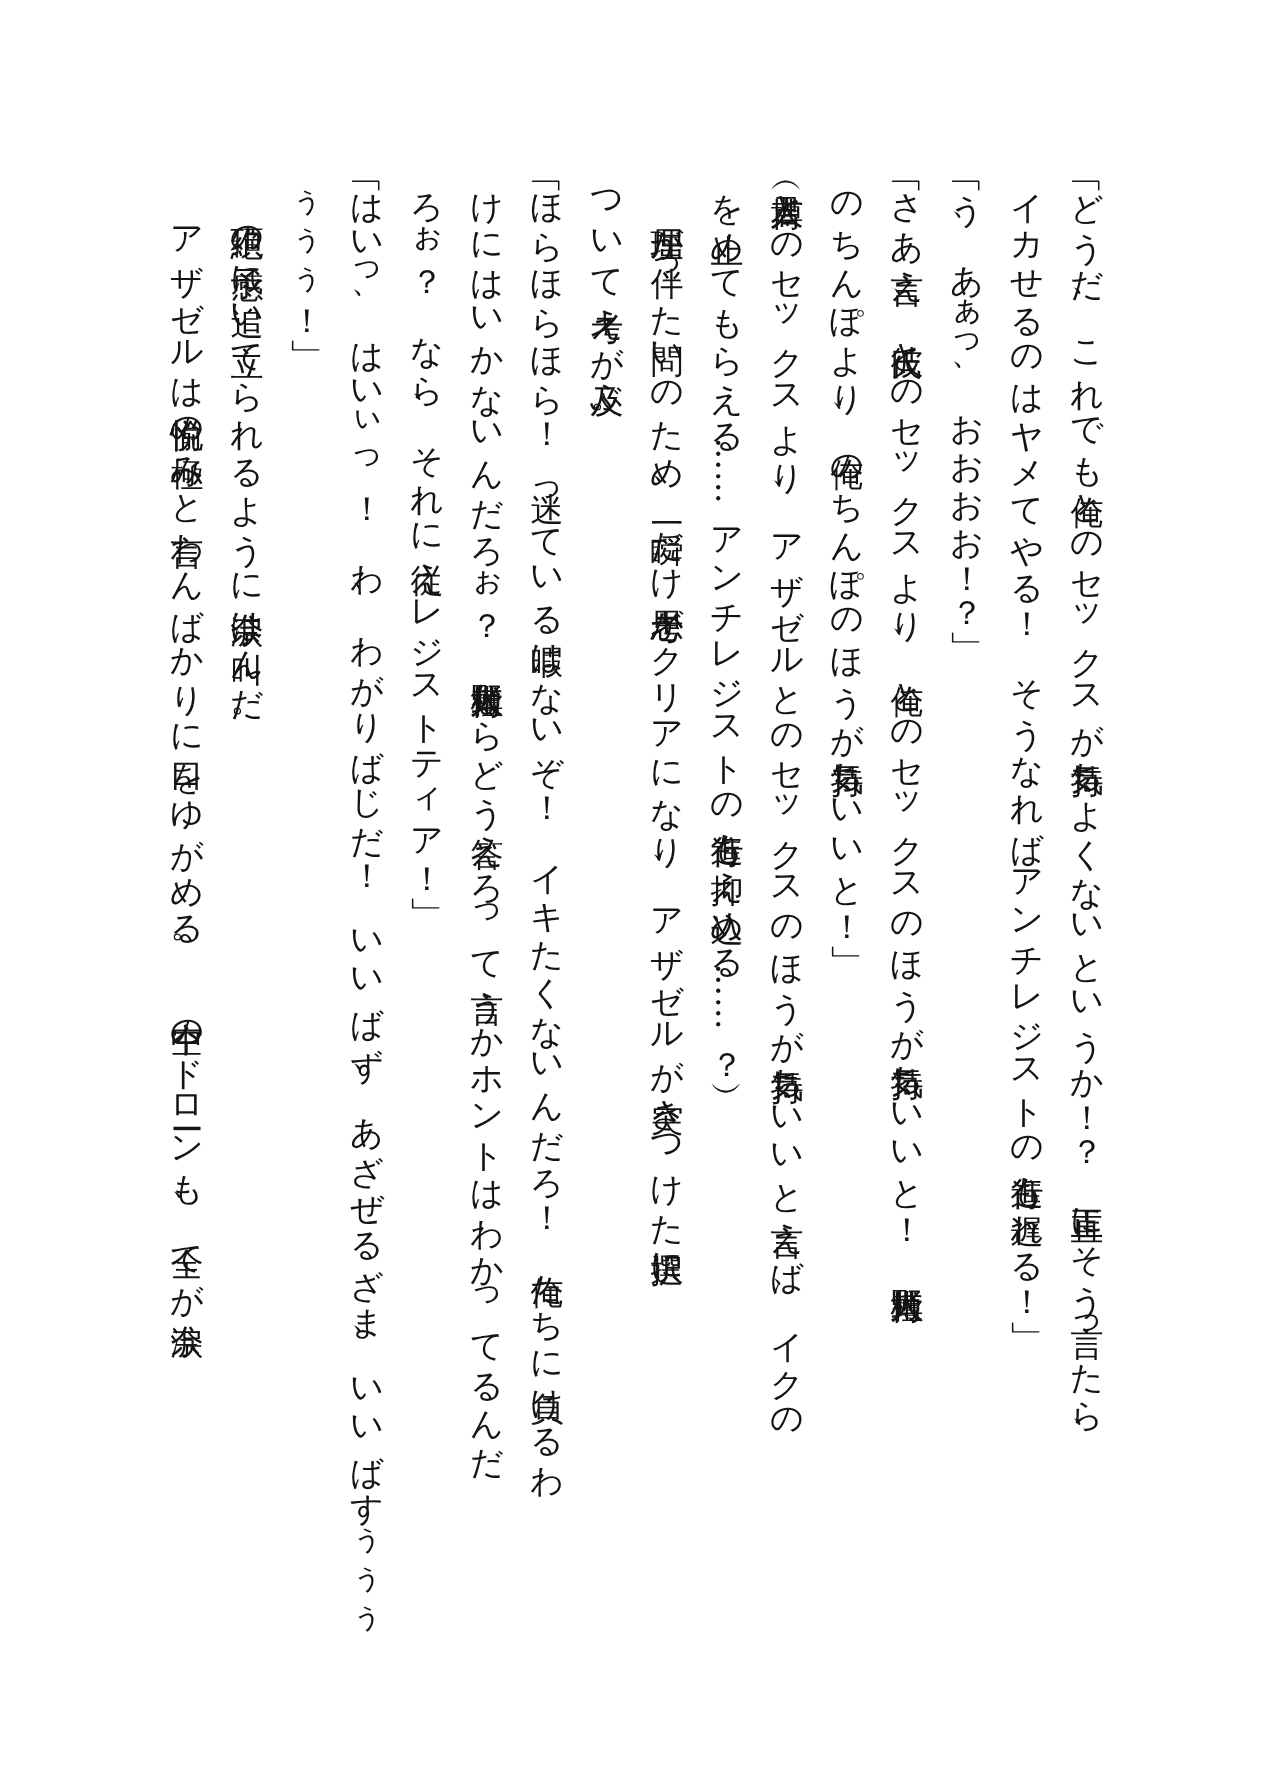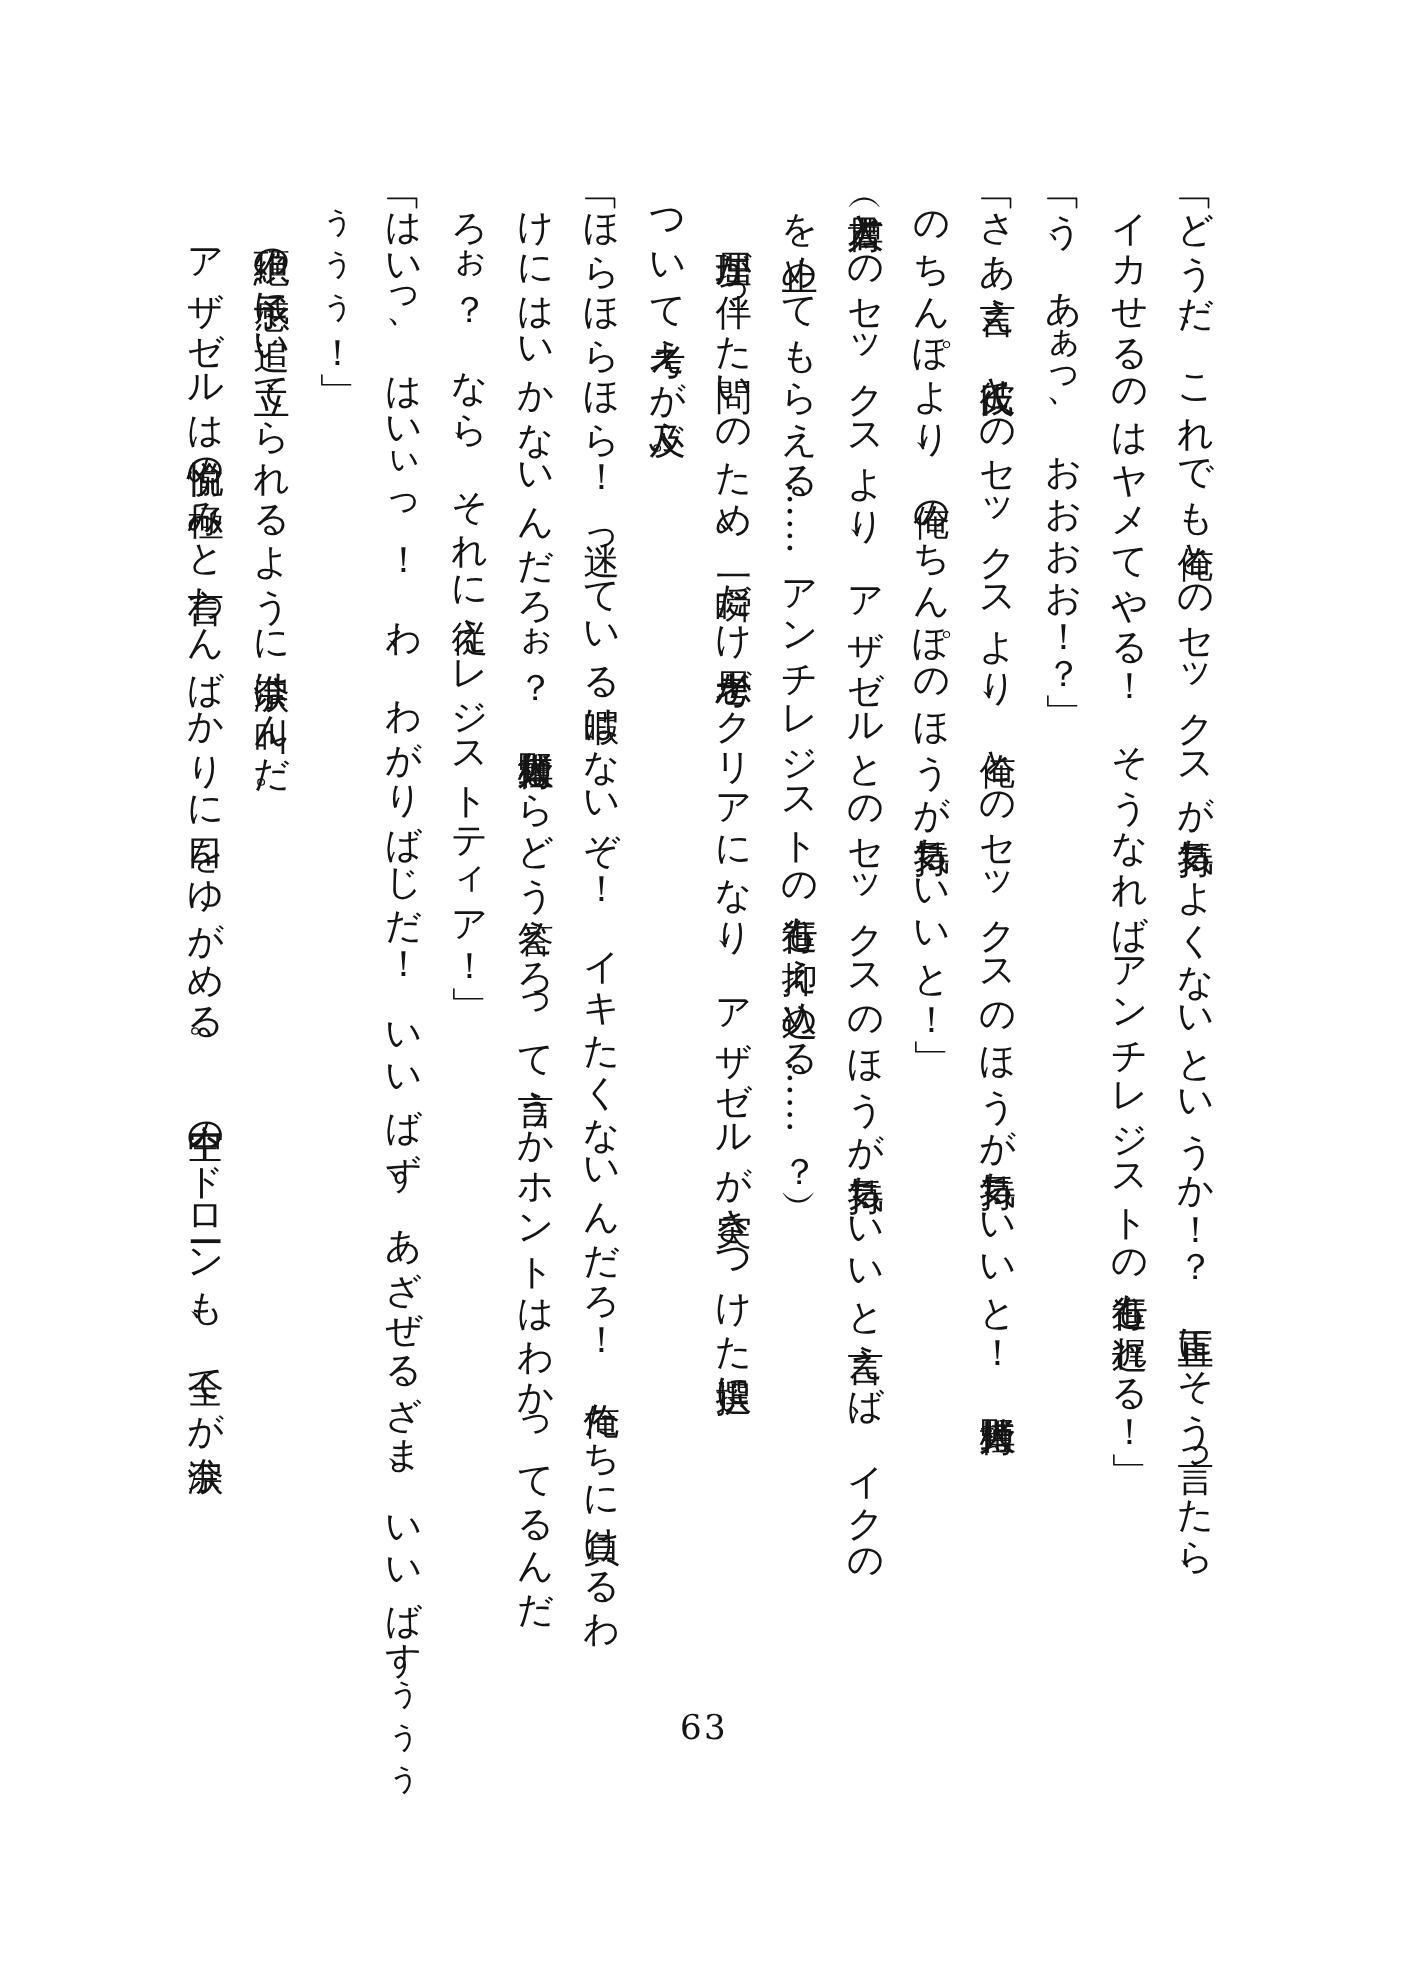--- a/index.html
+++ b/index.html
@@ -50,14 +50,13 @@
     font-size: 31px;
     letter-spacing: 2px;
     color: #141414;
   }
 </style>
 </head>
 <body>
 
 <div class="page">
   <div class="vtext" id="vertical-text"><p class="line">「どうだ、これでも俺とのセックスが気持ちよくないというか！？　正直にそう言ったら、</p><p class="line">イカせるのはヤメてやる！　そうなればアンチレジストの進行も遅れる！」</p><p class="line">「う、あぁっ、おおおお！？」</p><p class="line">「さあ言え、彼氏とのセックスより、俺とのセックスのほうが気持ちいいと！　植野博人</p><p class="line">のちんぽより、俺のちんぽのほうが気持ちいいと！」</p><p class="line">（博人君とのセックスより、アザゼルとのセックスのほうが気持ちいいと言えば、イクの</p><p class="line">を止めてもらえる……アンチレジストの進行も抑え込める……？）</p><p class="line indent">理屈が伴った問いのため、一瞬だけ思考がクリアになり、アザゼルが突きつけた選択に</p><p class="line">ついて考えが及ぶ。</p><p class="line">「ほらほらほら！　迷っている暇はないぞ！　イキたくないんだろ！　俺たちに負けるわ</p><p class="line">けにはいかないんだろぉ？　植野博人ならどう答えろって言うかホントはわかってるんだ</p><p class="line">ろぉ？　なら、それに従えレジストティア！」</p><p class="line">「はいっ、はいぃっ！　わ、わがりばじだ！　いいばず、あざぜるざま、いいばすぅぅぅ</p><p class="line">ぅぅぅ！」</p><p class="line indent">絶頂の予感に追い立てられるように涙奈は叫んだ。</p><p class="line indent">アザゼルは愉悦の極みと言わんばかりに口をゆがめる。　空中のドローンも、全てが涙奈</p></div>
-  <div class="page-number">63</div>
 </div>
 
 </body></html>

